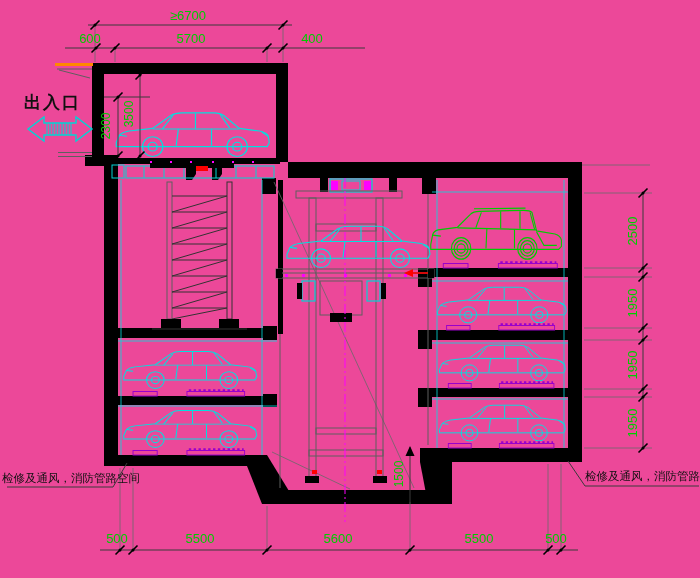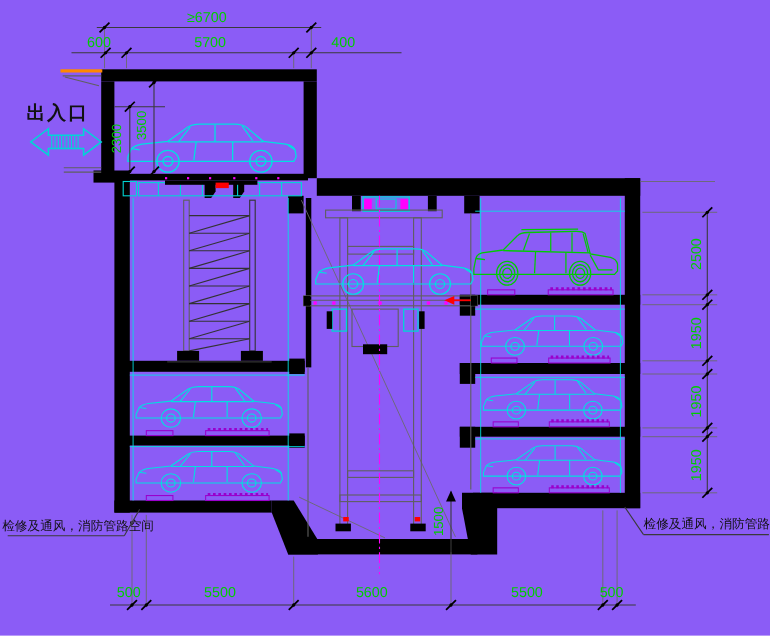--- a/index.html
+++ b/index.html
@@ -1,16 +1,16 @@
 <!DOCTYPE html>
 <html><head>
 <meta charset="utf-8">
 <style>
   html,body{margin:0;padding:0;background:#ffffff;}
-  #stage{position:relative;width:700px;height:578px;background:#8b5cf6;overflow:hidden;
+  #stage{position:relative;width:700px;height:578px;background:#ec4899;overflow:hidden;
          font-family:"Liberation Sans","DejaVu Sans",sans-serif;}
   svg{position:absolute;left:0;top:0;}
   text{font-family:"Liberation Sans","DejaVu Sans",sans-serif;}
   .dim{fill:#00cc00;font-size:13px;}
   .dimsmall{fill:#00cc00;font-size:12px;}
   .blk{fill:#000000;}
   .dl{stroke:#3a3a3a;stroke-width:1;fill:none;}
   .ext{stroke:#6a6a6a;stroke-width:0.8;fill:none;}
   .frame{stroke:#5f5f5f;stroke-width:1;fill:none;}
   .cjk{fill:#111;font-size:11.5px;}

